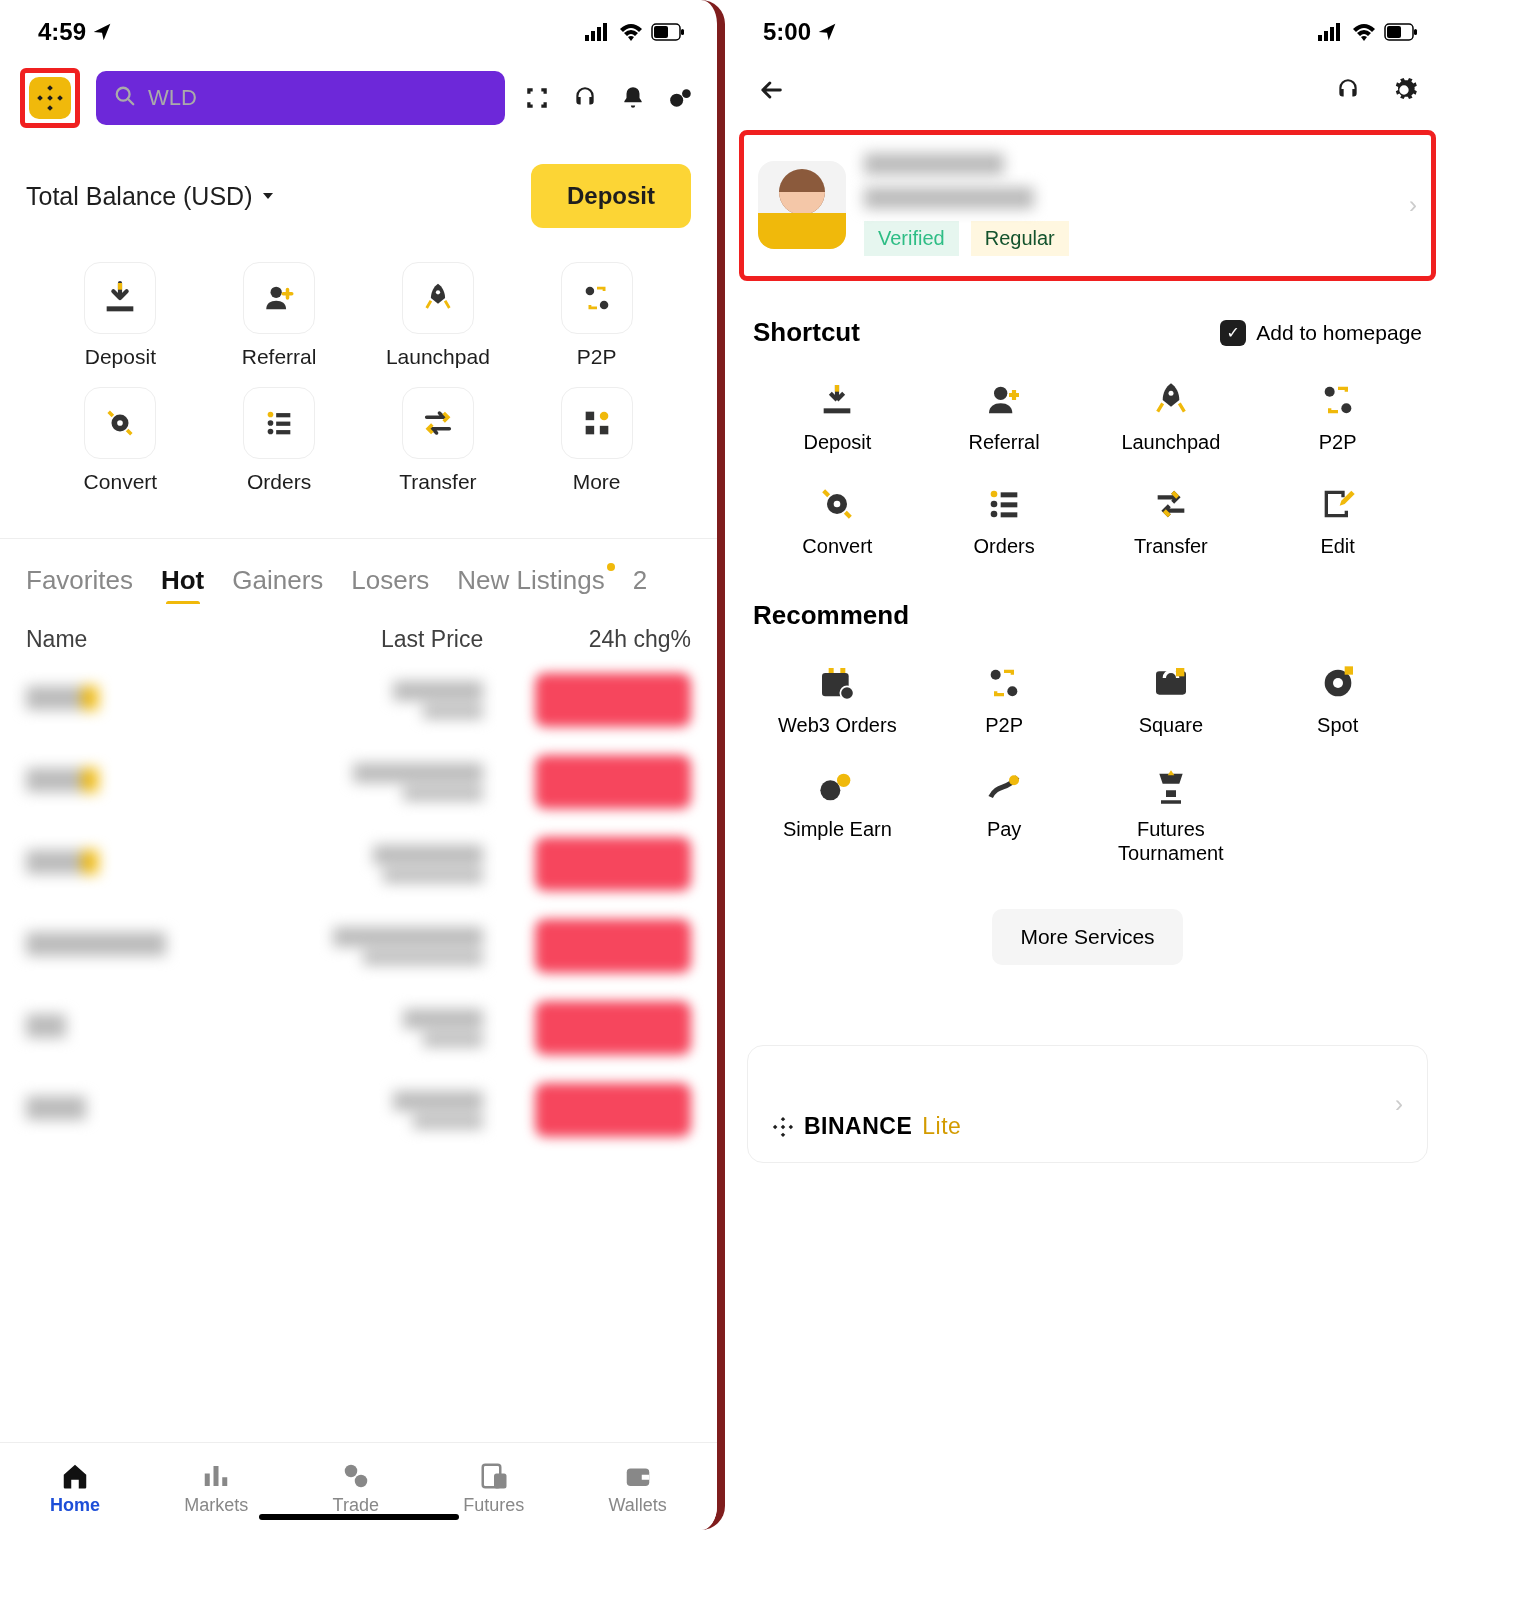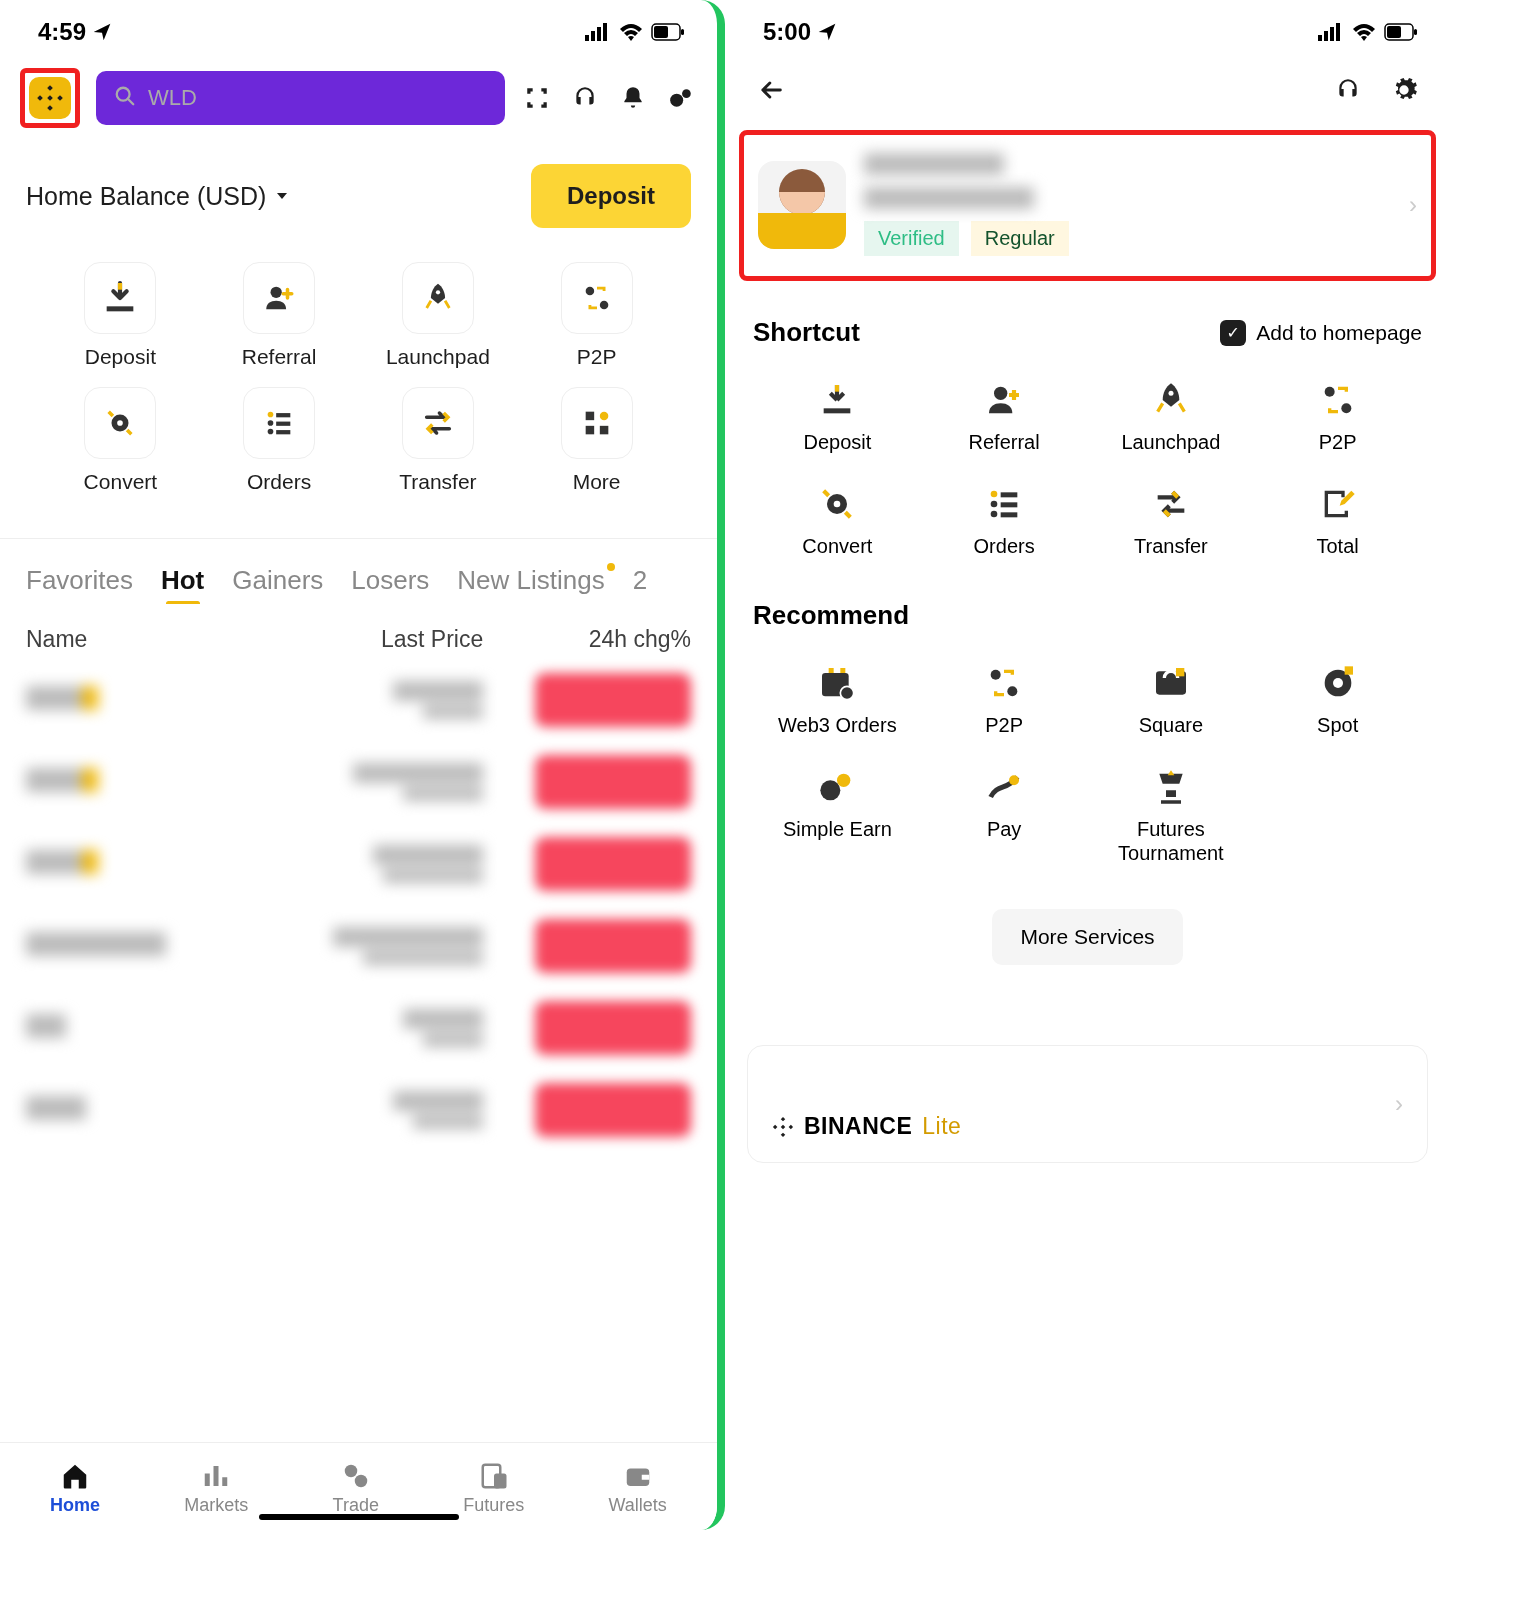--- a/index.html
+++ b/index.html
@@ -4,21 +4,21 @@
 <style>
   * { box-sizing: border-box; margin: 0; padding: 0; }
   body {
     font-family: -apple-system, BlinkMacSystemFont, 'Segoe UI', Arial, sans-serif;
     background: #fff;
     display: flex;
     width: 1533px;
     height: 1600px;
   }
   .panel { background: #fff; position: relative; }
-  .panel-left { width: 725px; border-right: 8px solid #22c55e; height: 1530px; border-radius: 24px; overflow: hidden; }
+  .panel-left { width: 725px; border-right: 8px solid #7f1d1d; height: 1530px; border-radius: 24px; overflow: hidden; }
   .panel-right { width: 725px; height: 1530px; border-radius: 24px; overflow: hidden; margin-left: 0; }
   
   .status-bar { display: flex; justify-content: space-between; align-items: center; padding: 18px 32px 10px 38px; font-size: 24px; font-weight: 600; }
   .status-left { display: flex; align-items: center; gap: 6px; }
   .status-right { display: flex; align-items: center; gap: 8px; }
   
   .top-row { display: flex; align-items: center; padding: 12px 20px; gap: 16px; }
   .logo-highlight { border: 5px solid #f02020; border-radius: 6px; padding: 4px; }
   .binance-logo { width: 42px; height: 42px; background: #f0b90b; border-radius: 10px; display: flex; align-items: center; justify-content: center; }
   .search-box { flex: 1; background: #6d28d9; border-radius: 10px; display: flex; padding: 14px 18px; gap: 12px; }
@@ -161,21 +161,21 @@
     <div class="icon-btn">
         <svg width="26" height="26" viewBox="0 0 24 24">
           <circle cx="8" cy="14" r="6" fill="#1e1e1e"></circle>
           <circle cx="17" cy="8" r="4" fill="#1e1e1e"></circle>
         </svg>
       </div>
   </div>
 
   <div class="balance-row">
     <div class="balance-label">
-      <span>Home Balance (USD)</span>
+      <span>Total Balance (USD)</span>
       <svg width="16" height="16" viewBox="0 0 16 16">
           <path d="M3 5 L8 11 L13 5 Z" fill="#1e1e1e"></path>
         </svg>
     </div>
     <button class="deposit-pill">Deposit</button>
   </div>
 
   <div class="shortcut-grid">
     <div class="shortcut-item">
       <div class="shortcut-tile">
@@ -511,21 +511,21 @@
           <path d="M4 8h12m-3-3l3 3-3 3M20 16H8m3-3l-3 3 3 3" stroke="#333" stroke-width="2.5" fill="none"></path>
           <path d="M13 5l3 3M11 19l-3-3" stroke="#f0b90b" stroke-width="2.5"></path>
         </svg>
         <span class="grid-label">Transfer</span>
       </div>
     <div class="grid-item">
         <svg class="grid-icon" viewBox="0 0 24 24">
           <path d="M4 4h12v4h-2V6H6v12h10v-2h2v4H4V4z" fill="#333"></path>
           <path d="M14 10l6-6 2 2-6 6-3 1 1-3z" fill="#f0b90b"></path>
         </svg>
-        <span class="grid-label">Total</span>
+        <span class="grid-label">Edit</span>
       </div>
   </div>
 
   <div class="section-header">
     <span class="section-title">Recommend</span>
   </div>
 
   <div class="grid-right">
     <div class="grid-item">
         <svg class="grid-icon" viewBox="0 0 24 24">

